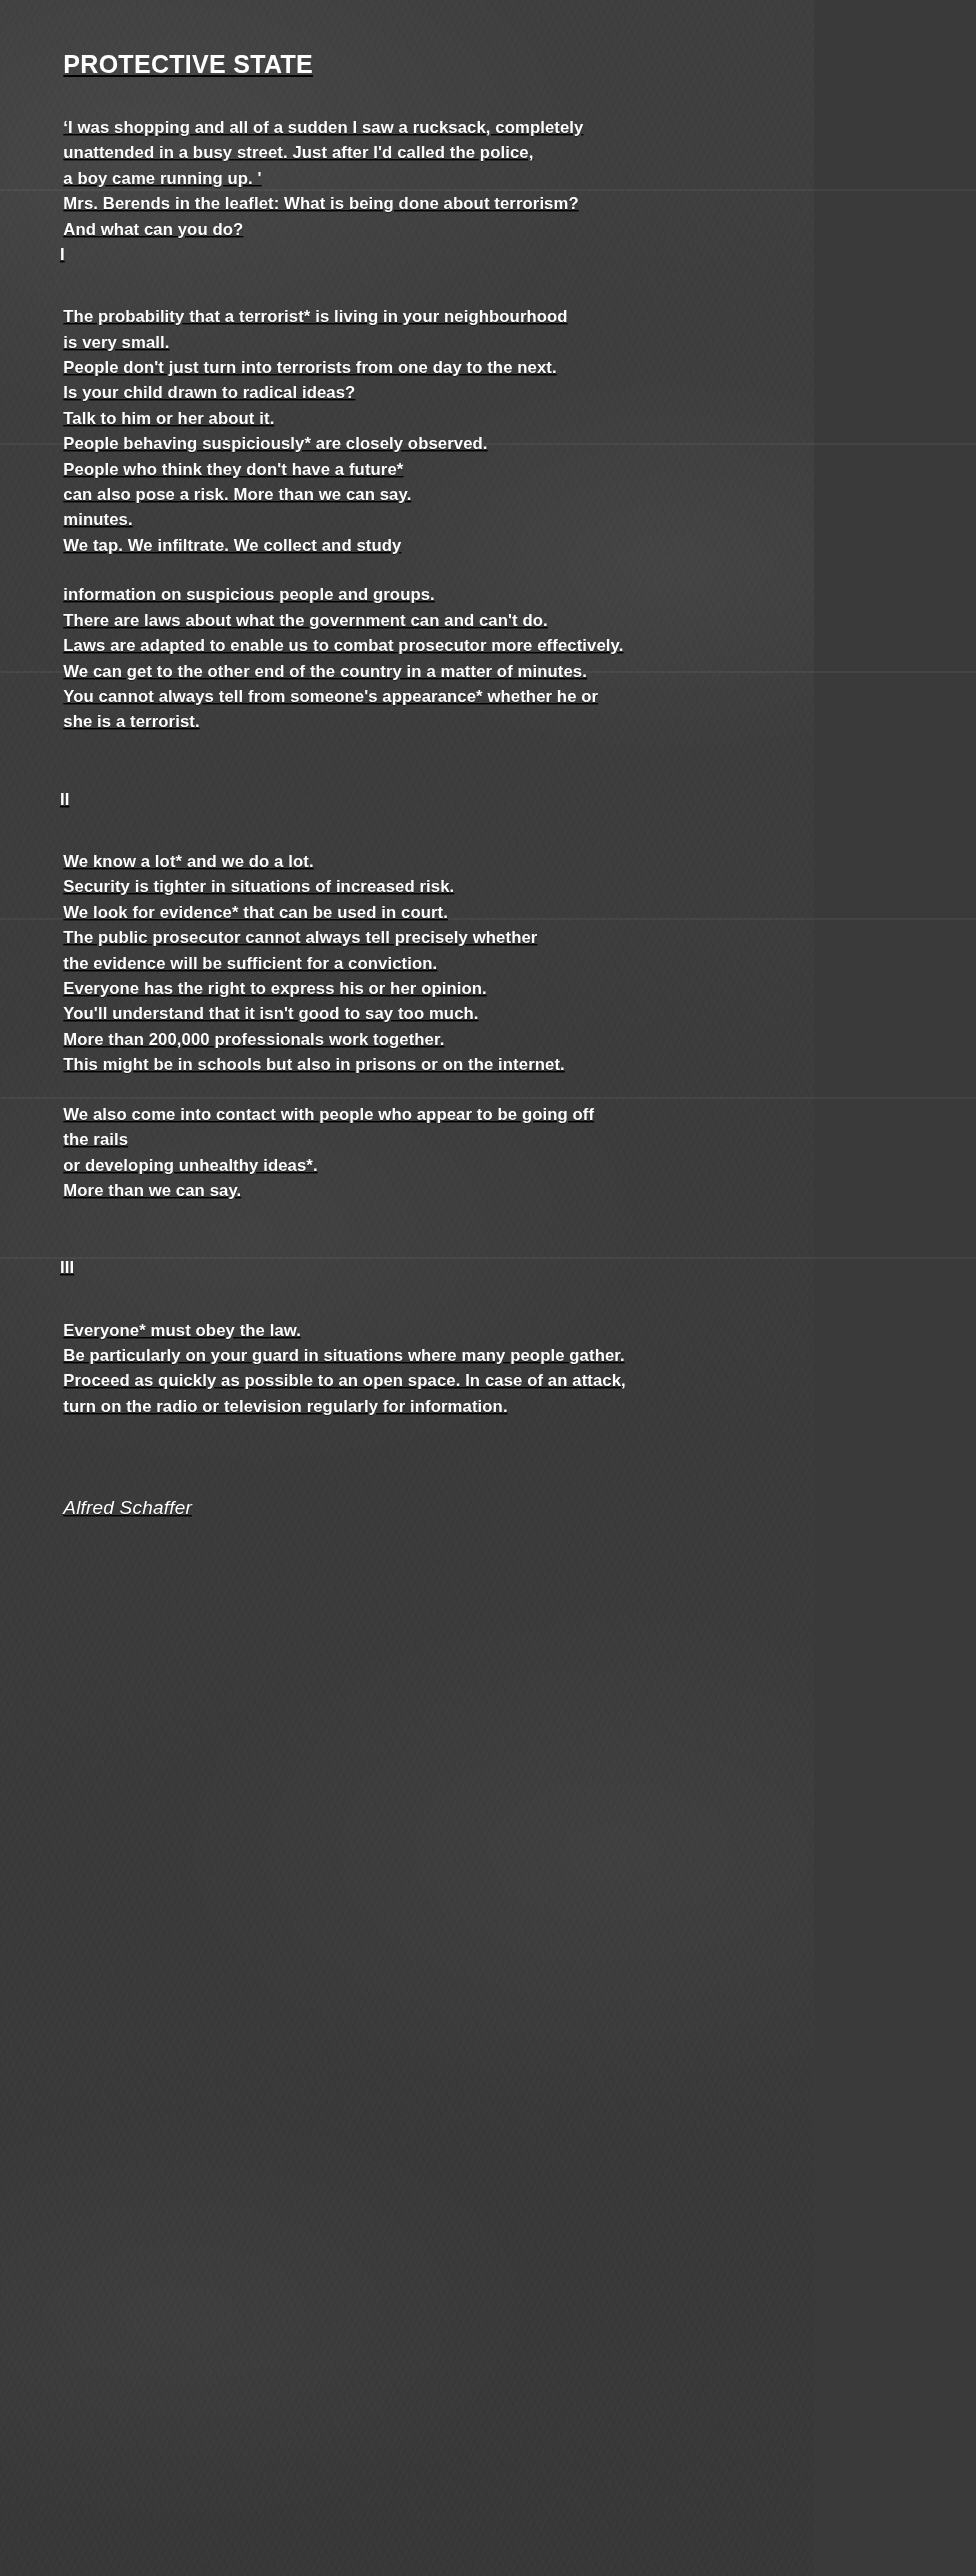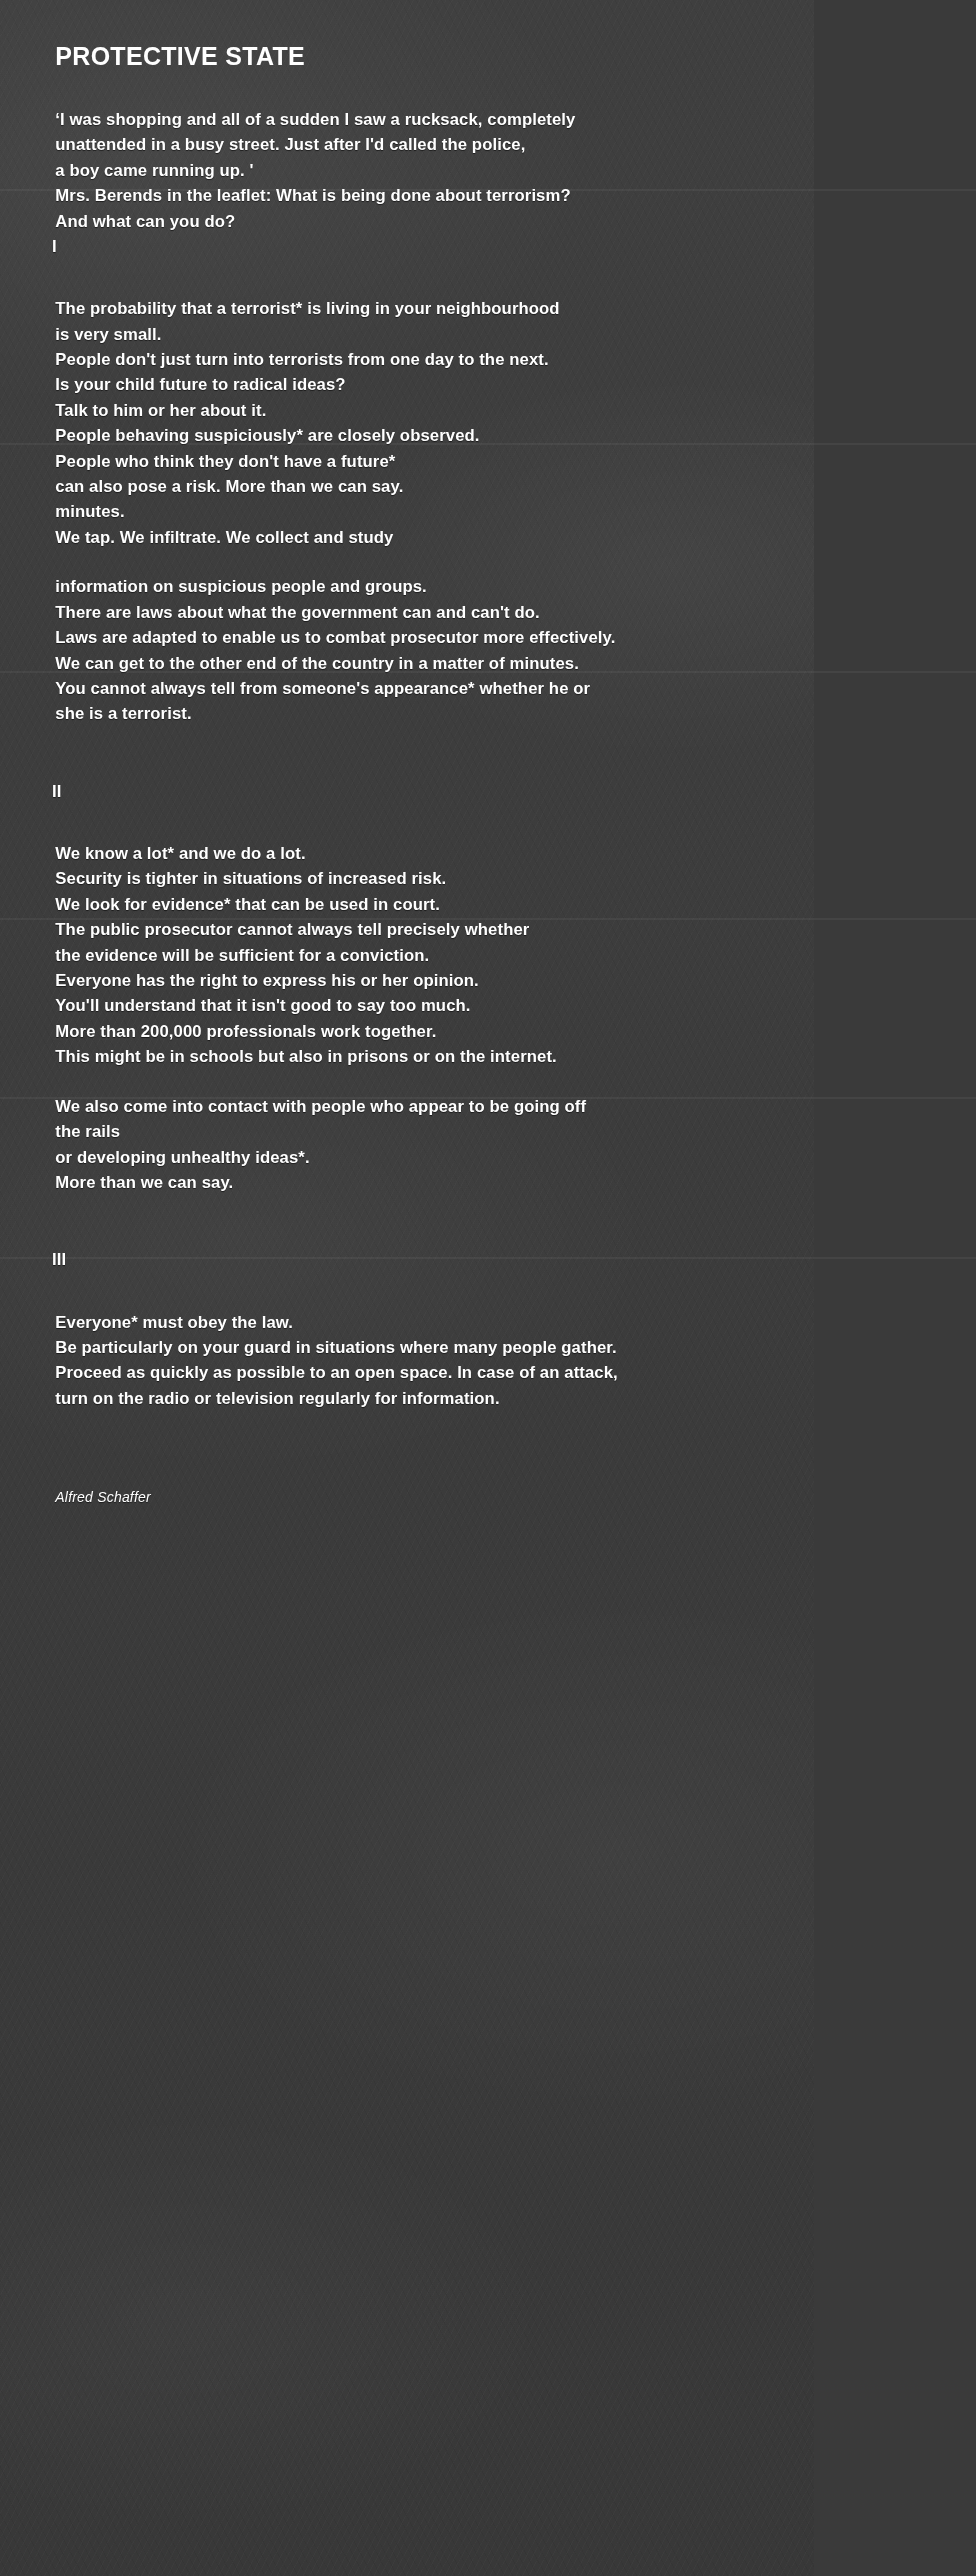--- a/index.html
+++ b/index.html
@@ -24,21 +24,22 @@
     background-color: #3d3d3d;
     background-image:
       radial-gradient(ellipse 732px 423px at 18% 6%, rgba(255,255,255,0.045), rgba(255,255,255,0) 62%),
       radial-gradient(ellipse 570px 325px at 82% 22%, rgba(255,255,255,0.035), rgba(255,255,255,0) 60%),
       radial-gradient(ellipse 651px 374px at 30% 48%, rgba(255,255,255,0.03), rgba(255,255,255,0) 65%),
       radial-gradient(ellipse 732px 423px at 75% 72%, rgba(255,255,255,0.03), rgba(255,255,255,0) 62%),
       radial-gradient(ellipse 618px 342px at 22% 90%, rgba(255,255,255,0.028), rgba(255,255,255,0) 62%),
       repeating-linear-gradient(118deg, rgba(255,255,255,0.018) 0px, rgba(255,255,255,0.018) 0.8px, rgba(0,0,0,0) 0.8px, rgba(0,0,0,0) 5.7px),
       repeating-linear-gradient(62deg, rgba(0,0,0,0.05) 0px, rgba(0,0,0,0.05) 0.8px, rgba(0,0,0,0) 0.8px, rgba(0,0,0,0) 7.3px),
       linear-gradient(#3f3f3f, #383838);
-    padding: 0;
+    padding: 8px;
+    text-decoration: underline;
   }
 
   .content {
     position: relative;
     padding: 42px 52px 49px 52px;
   }
 
   .poem-title {
     color: #ffffff;
     font-size: 25px;
@@ -70,21 +71,21 @@
     letter-spacing: 0.1px;
     text-shadow: 0 0.8px 0.8px rgba(0,0,0,0.55);
   }
 
   .gap-sm { height: 24.4px; }
   .gap-md { height: 37px; }
   .gap-lg { height: 52px; }
 
   .author {
     color: #ffffff;
-    font-size: 14px;
+    font-size: 19px;
     font-style: italic;
     font-weight: normal;
     letter-spacing: 0.2px;
     margin: 78px 0 0 3.3px;
     text-shadow: 0 0.8px 0.8px rgba(0,0,0,0.55);
   }
 
   
   .band {
     position: absolute;
@@ -119,21 +120,21 @@
     </div>
 
     <div class="numeral">I</div>
 
     <div class="gap-md"></div>
 
     <div class="stanza">
       <div class="line">The probability that a terrorist* is living in your neighbourhood</div>
       <div class="line">is very small.</div>
       <div class="line">People don't just turn into terrorists from one day to the next.</div>
-      <div class="line">Is your child future to radical ideas?</div>
+      <div class="line">Is your child drawn to radical ideas?</div>
       <div class="line">Talk to him or her about it.</div>
       <div class="line">People behaving suspiciously* are closely observed.</div>
       <div class="line">People who think they don't have a future*</div>
       <div class="line">can also pose a risk. More than we can say.</div>
       <div class="line">minutes.</div>
       <div class="line">We tap. We infiltrate. We collect and study</div>
       <div class="gap-sm"></div>
       <div class="line">information on suspicious people and groups.</div>
       <div class="line">There are laws about what the government can and can't do.</div>
       <div class="line">Laws are adapted to enable us to combat prosecutor more effectively.</div>

